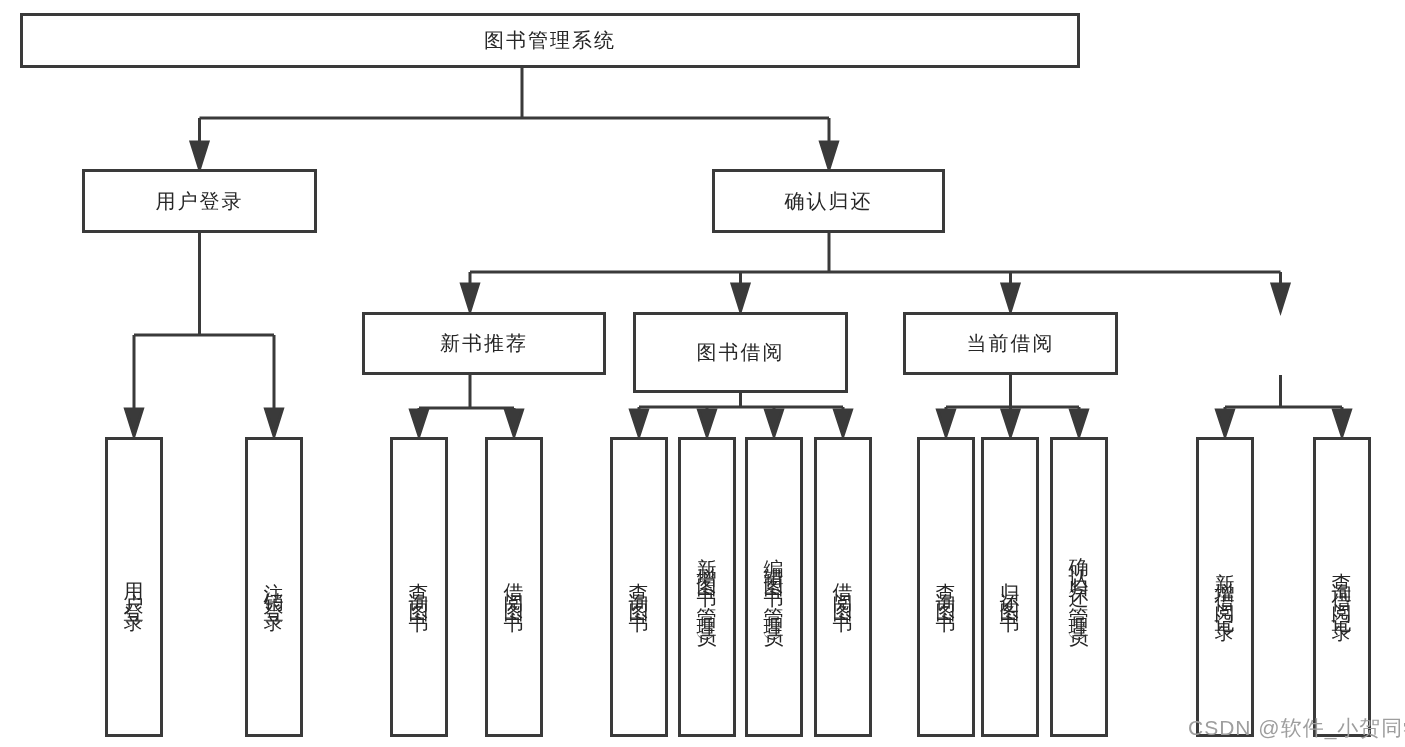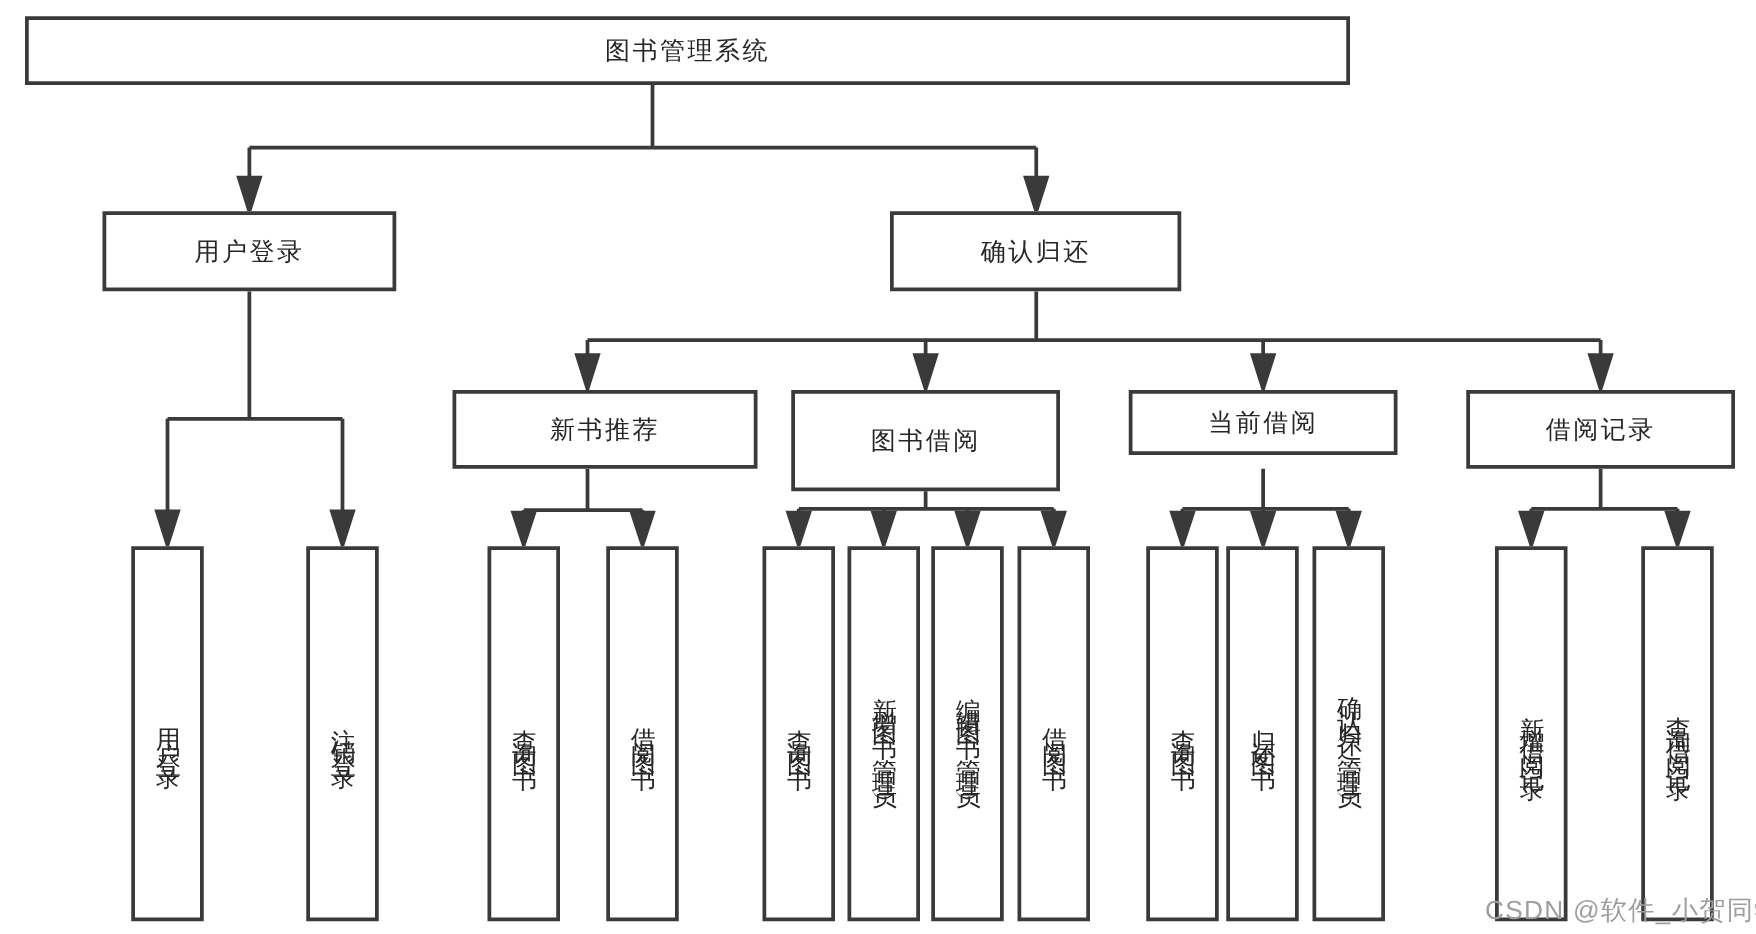--- a/index.html
+++ b/index.html
@@ -122,25 +122,22 @@
   <div class="box" style="left:712px;top:169px;width:233px;height:64px">
     <span class="hlabel">确认归还</span>
   </div>
 
   <div class="box" style="left:362px;top:312px;width:244px;height:63px">
     <span class="hlabel">新书推荐</span>
   </div>
   <div class="box" style="left:633px;top:312px;width:215px;height:81px">
     <span class="hlabel">图书借阅</span>
   </div>
-  <div class="box" style="left:903px;top:312px;width:215px;height:52px">
+  <div class="box" style="left:903px;top:312px;width:215px;height:63px">
     <span class="hlabel">当前借阅</span>
-  </div>
-  <div class="box" style="left:1173px;top:312px;width:215px;height:63px">
-    <span class="hlabel">借阅记录</span>
   </div>
 
   <div class="box" style="left:105px;top:437px;width:58px;height:300px">
     <span class="vlabel">用户登录</span>
   </div>
   <div class="box" style="left:245px;top:437px;width:58px;height:300px">
     <span class="vlabel">注销登录</span>
   </div>
 
   <div class="box" style="left:390px;top:437px;width:58px;height:300px">

